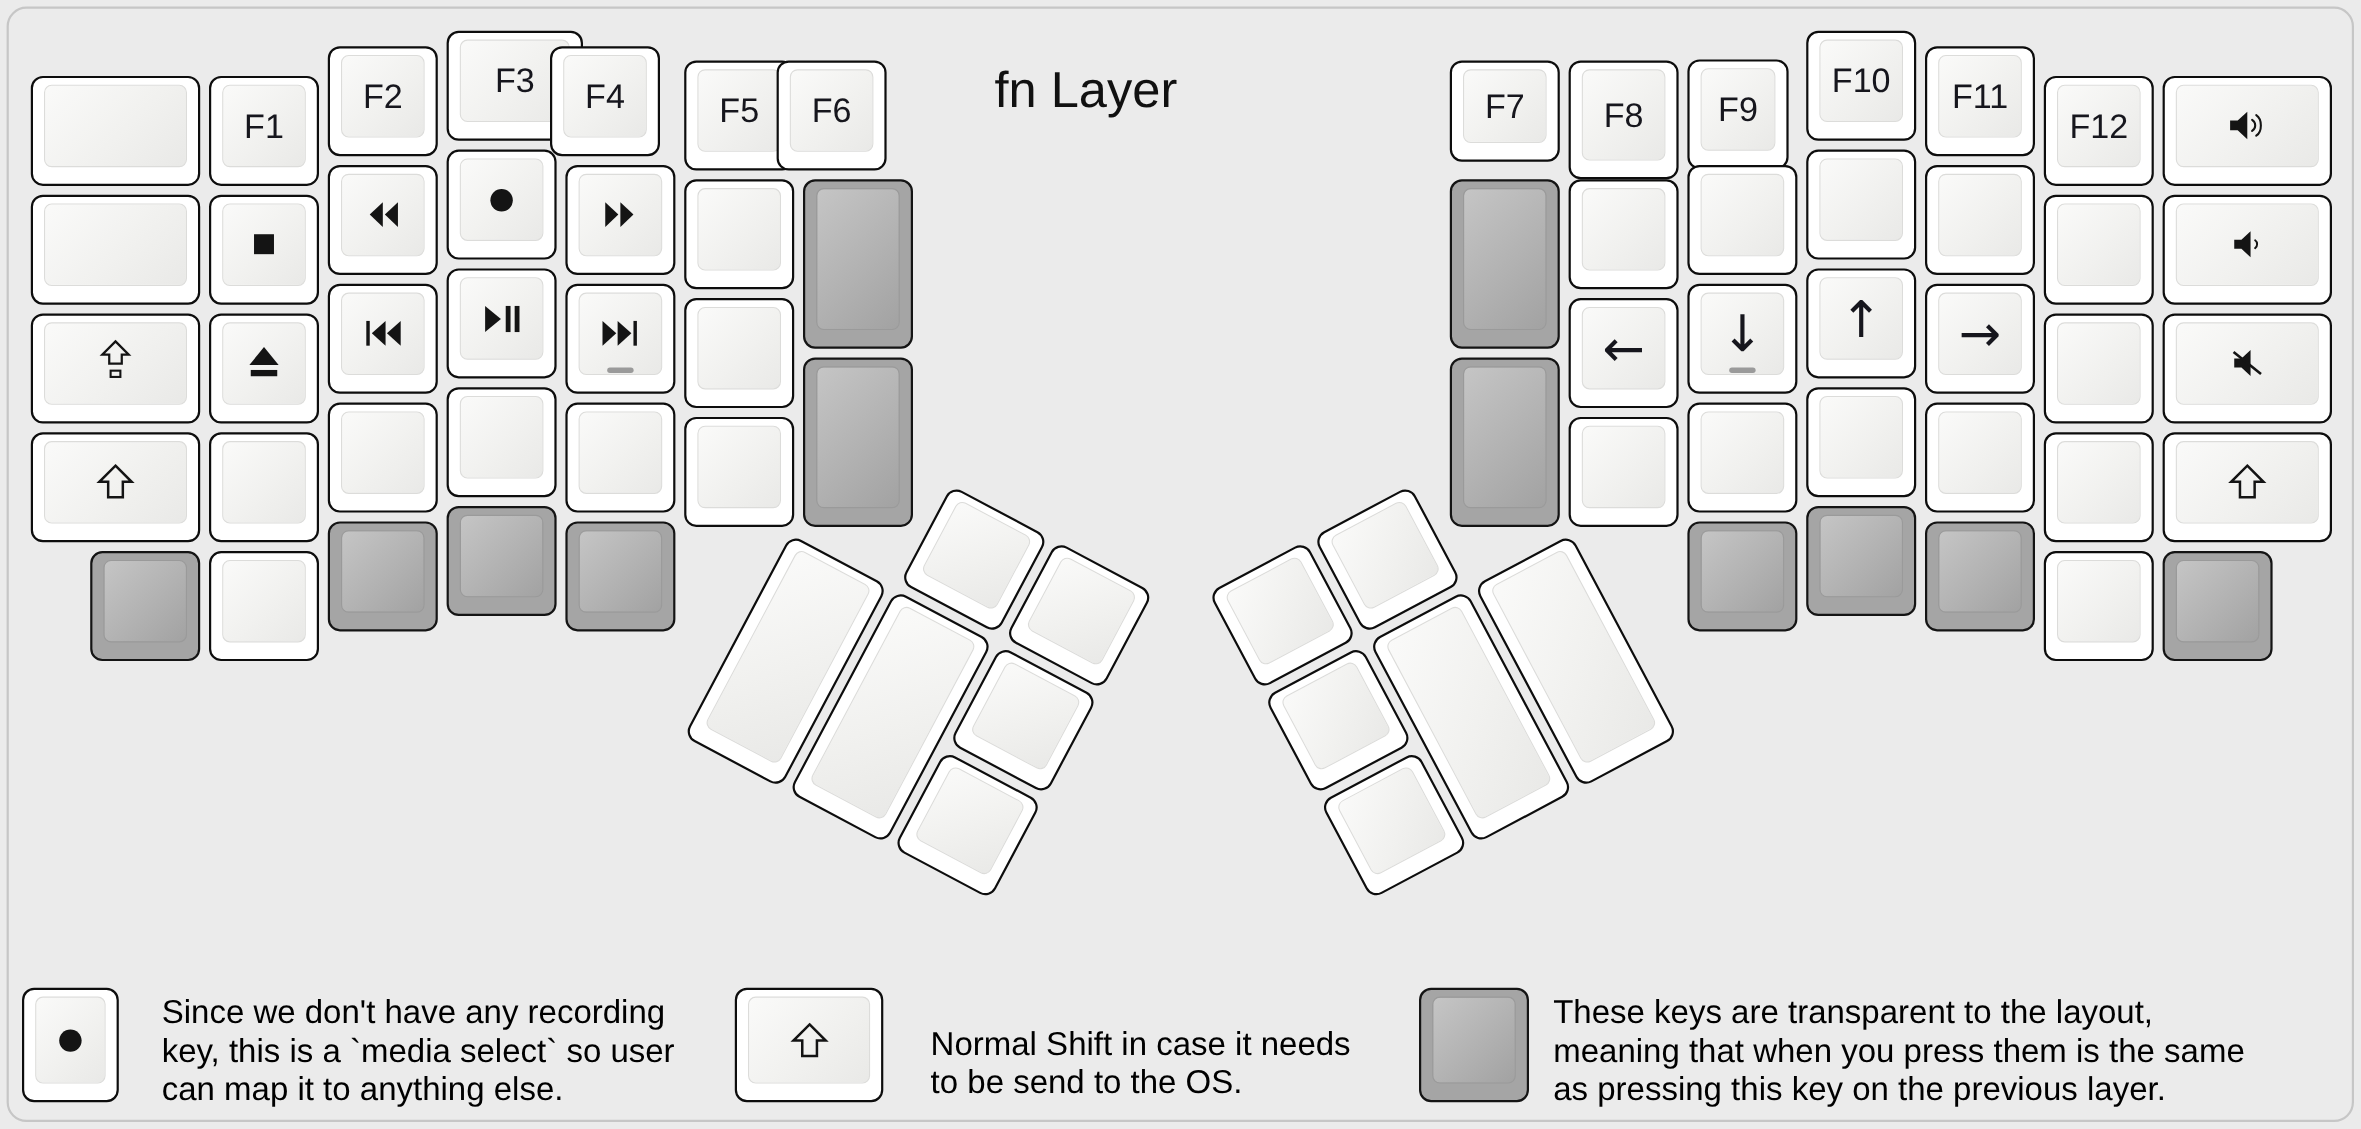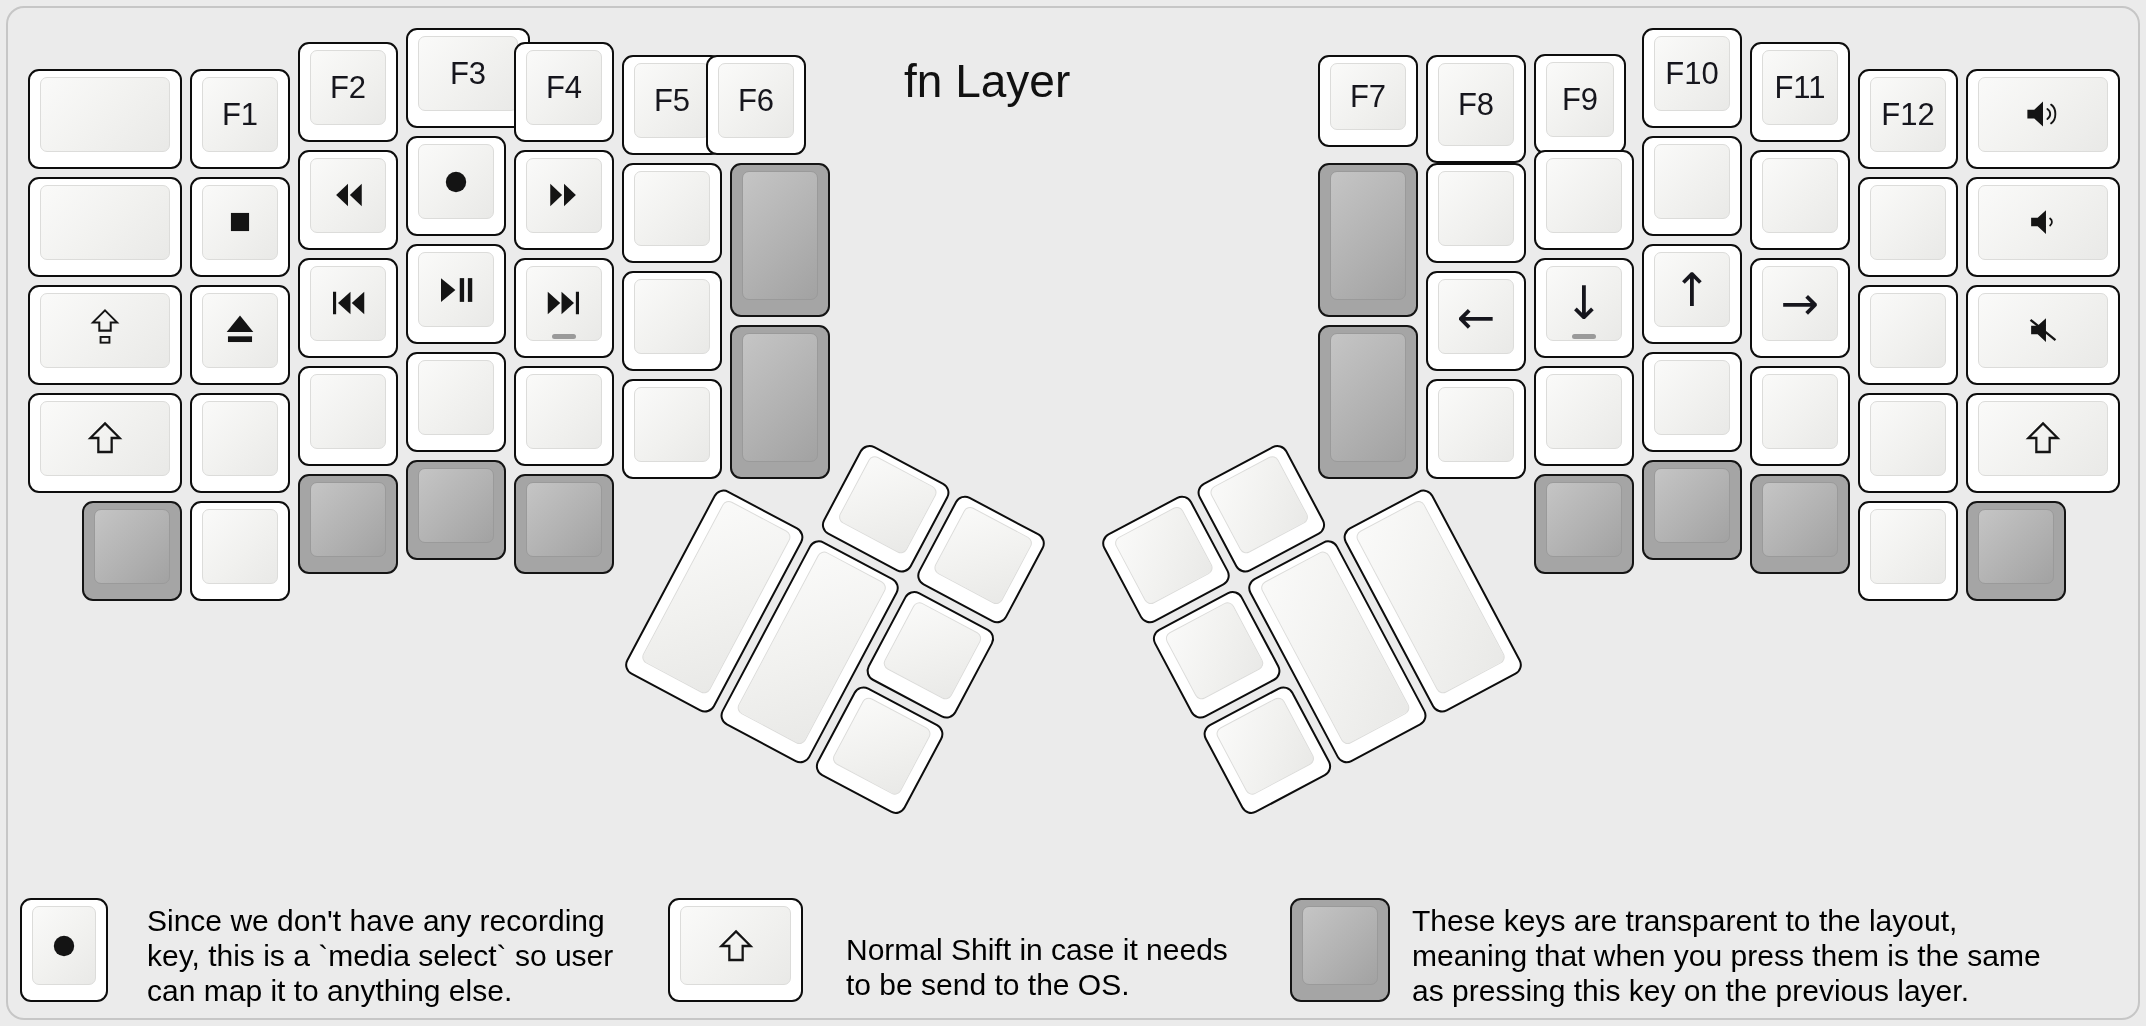--- a/index.html
+++ b/index.html
@@ -128,21 +128,21 @@
             <rect x="51" y="13" width="7" height="38"></rect>
           </svg>
         </div>
       </div>
       <div class="key" style="left: 382px; top: 328px; width: 100px; height: 100px;">
         <div class="kin"></div>
       </div>
       <div class="key gray" style="left: 382px; top: 436px; width: 100px; height: 100px;">
         <div class="kin"></div>
       </div>
-      <div class="key" style="left: 490px; top: 17.5px; width: 100px; height: 100px; padding-left: 24px;">
+      <div class="key" style="left: 476px; top: 17.5px; width: 100px; height: 100px; padding-left: 24px;">
         <div class="kin">
           <span class="klabel">F4</span>
         </div>
       </div>
       <div class="key" style="left: 490px; top: 125.5px; width: 100px; height: 100px;">
         <div class="kin">
           <svg width="42" height="40" viewBox="0 0 64 64">
             <path d="M10 14 L29 32 L10 50 Z"></path>
             <path d="M32 14 L51 32 L32 50 Z"></path>
           </svg>

